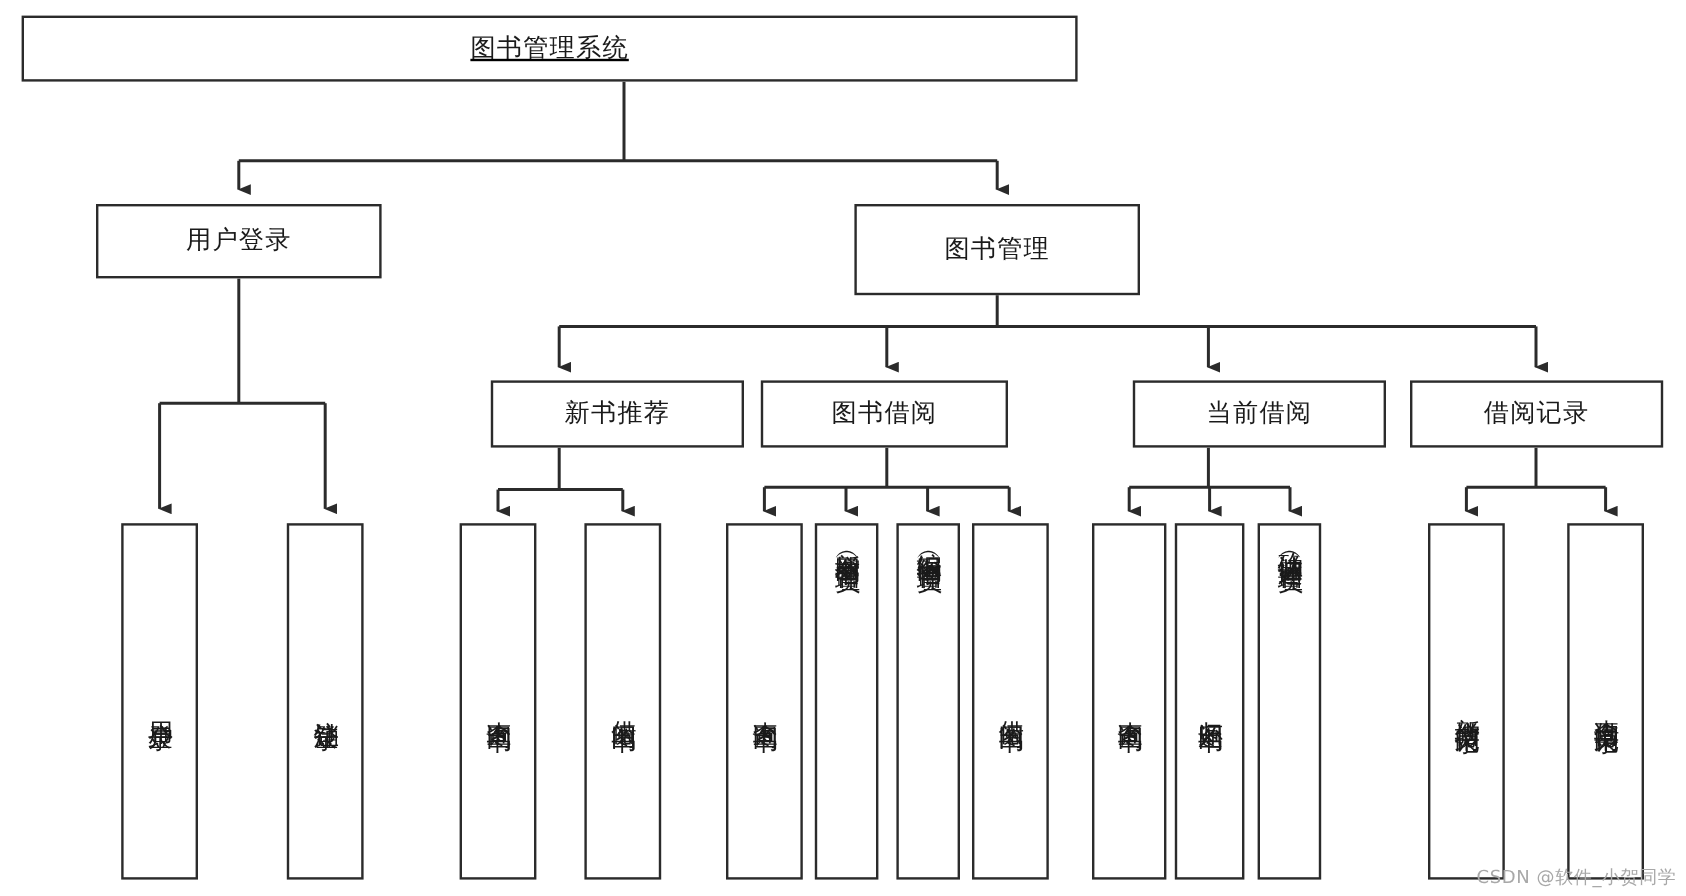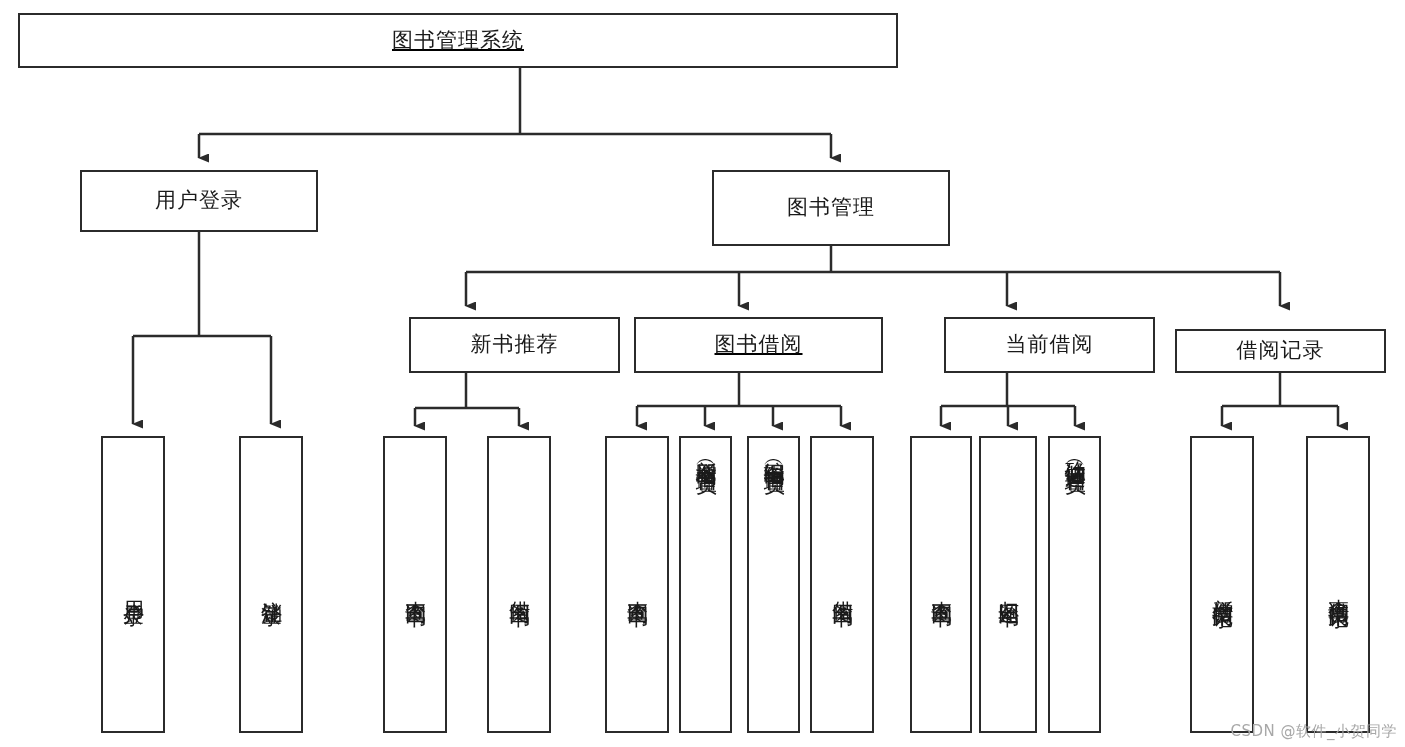--- a/index.html
+++ b/index.html
@@ -144,27 +144,27 @@
   <div class="node-box" style="left:80px; top:170px; width:238px; height:62px;">
     <span class="node-label-h">用户登录</span>
   </div>
   <div class="node-box" style="left:712px; top:170px; width:238px; height:76px;">
     <span class="node-label-h">图书管理</span>
   </div>
 
   <div class="node-box" style="left:361px; top:317px; width:211px; height:56px;margin-left:48px;">
     <span class="node-label-h">新书推荐</span>
   </div>
-  <div class="node-box" style="left:634px; top:317px; width:249px; height:56px;text-decoration:underline;">
+  <div class="node-box" style="left:634px; top:317px; width:206px; height:56px;">
     <span class="node-label-h">图书借阅</span>
   </div>
   <div class="node-box" style="left:944px; top:317px; width:211px; height:56px;">
     <span class="node-label-h">当前借阅</span>
   </div>
-  <div class="node-box" style="left:1175px; top:329px; width:211px; height:44px;">
+  <div class="node-box" style="left:1175px; top:317px; width:211px; height:56px;">
     <span class="node-label-h">借阅记录</span>
   </div>
 
   <div class="node-box leaf" style="left:101px; top:436px; width:64px; height:297px;">
     <div class="leaf-inner">
       <span class="node-label-v">用户登录</span>
     </div>
   </div>
   <div class="node-box leaf" style="left:239px; top:436px; width:64px; height:297px;">
     <div class="leaf-inner">

